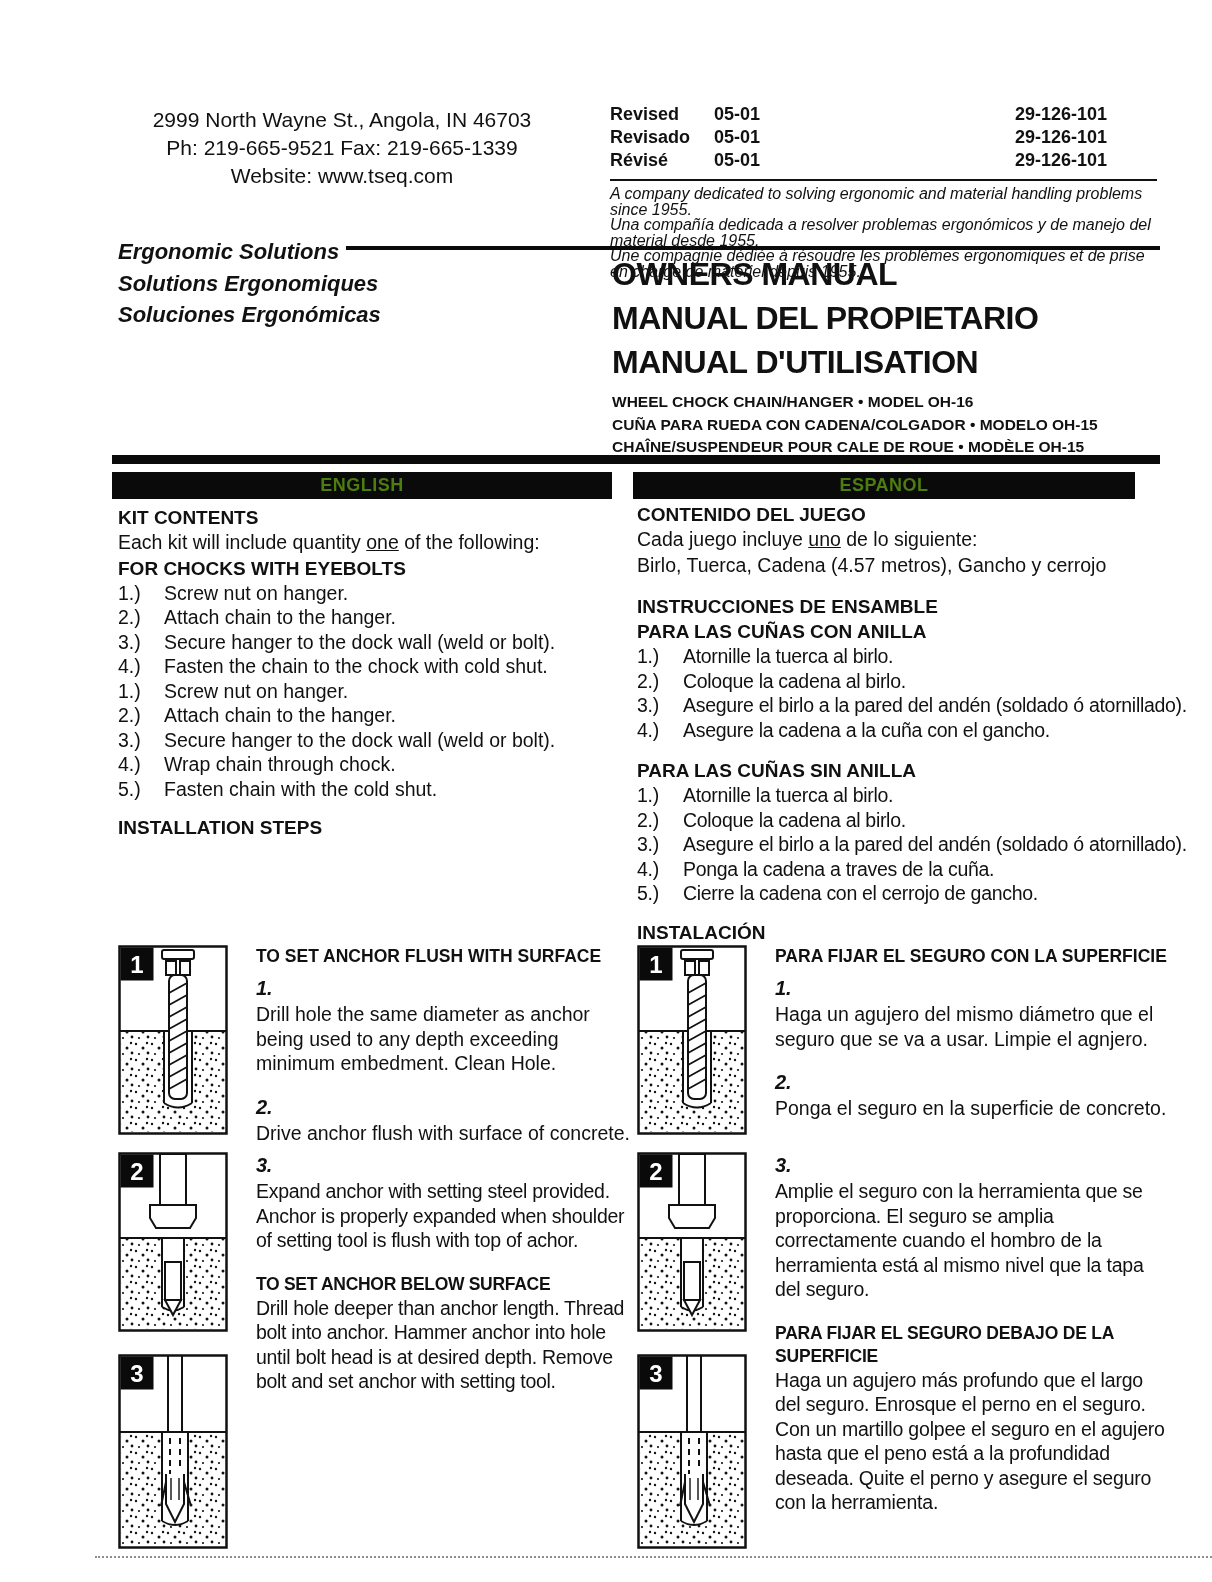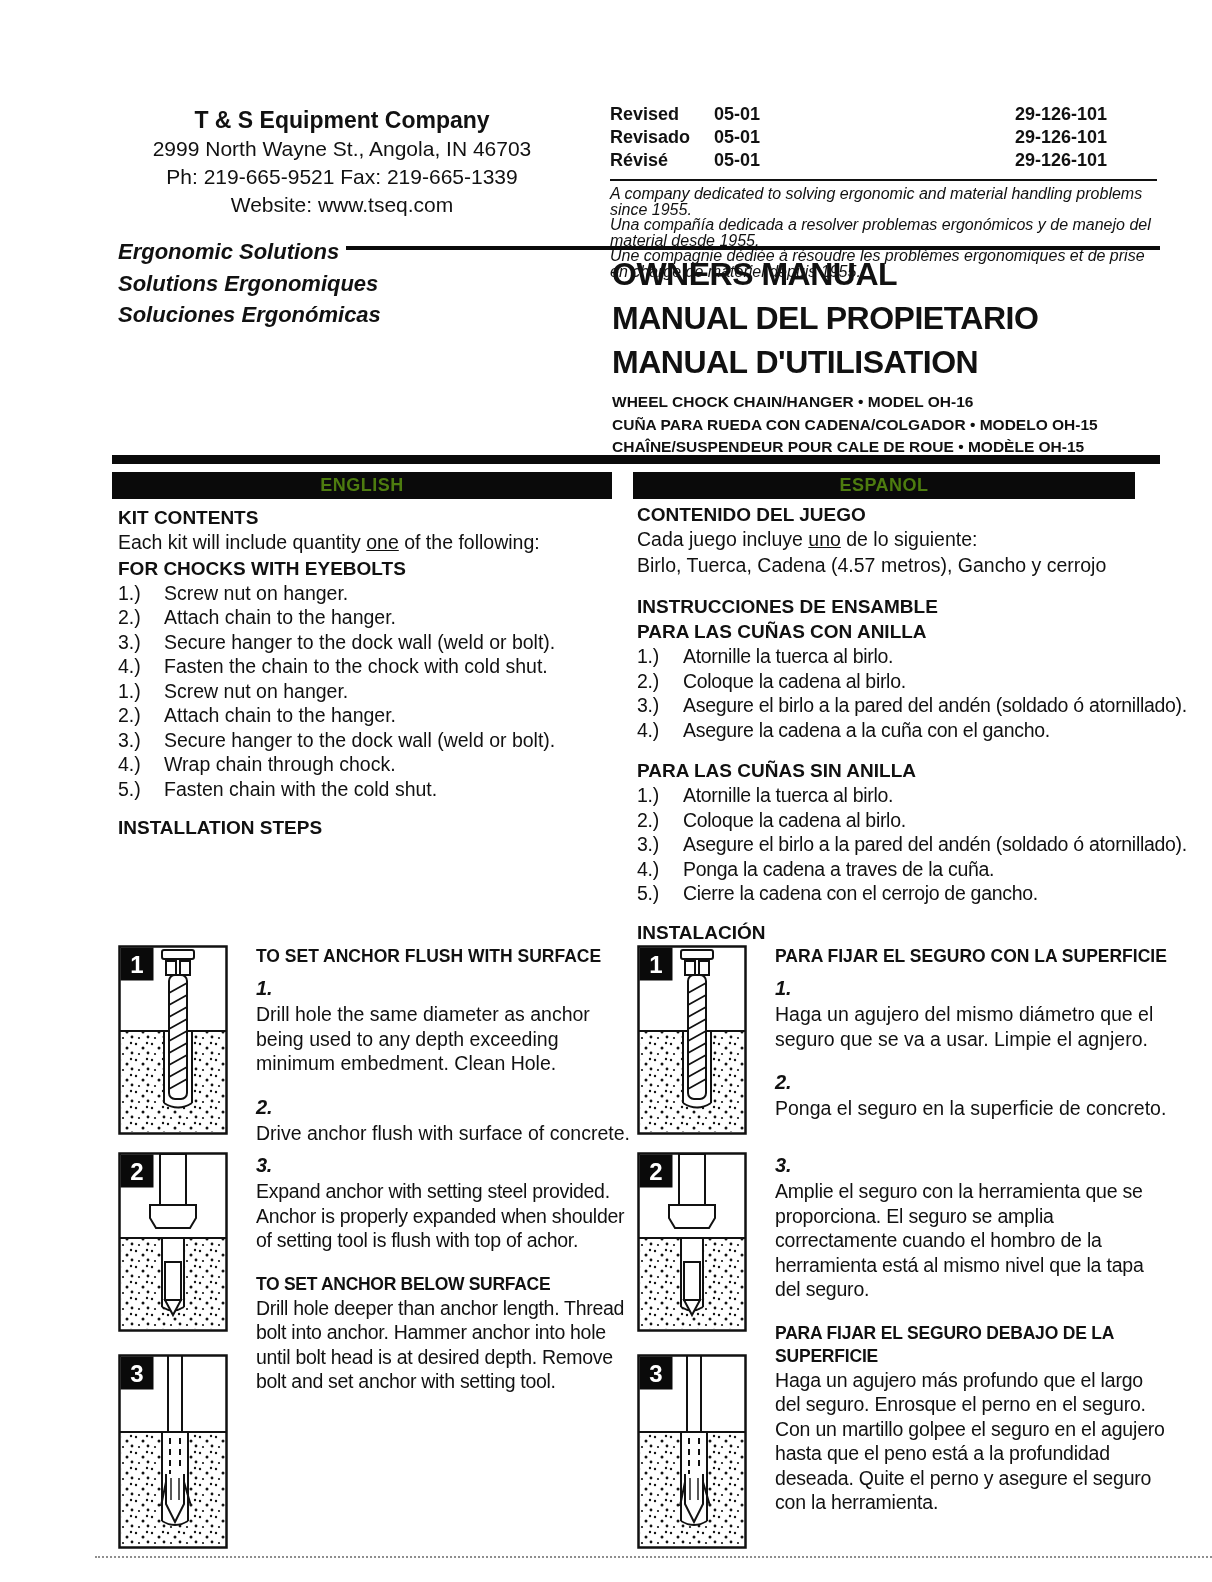--- a/index.html
+++ b/index.html
@@ -58,21 +58,20 @@
   .mt20{margin-top:20px;}
   figure{margin:0;}
   .dotline{left:95px;top:1556px;width:1117px;height:0;border-top:2px dotted #8f8f8f;}
 </style>
 </head>
 <body>
 
 <div class="page">
 
   <div class="abs company">
-    <div class="cname">T &amp; S Equipment Company</div>
     <div class="cline">2999 North Wayne St., Angola, IN 46703</div>
     <div class="cline">Ph: 219-665-9521 Fax: 219-665-1339</div>
     <div class="cline">Website: www.tseq.com</div>
   </div>
 
   <div class="abs revtable">
     <div class="revrow">
       <span class="rlabel">Revised</span>
       <span class="rdate">05-01</span>
       <span class="rpart">29-126-101</span>

